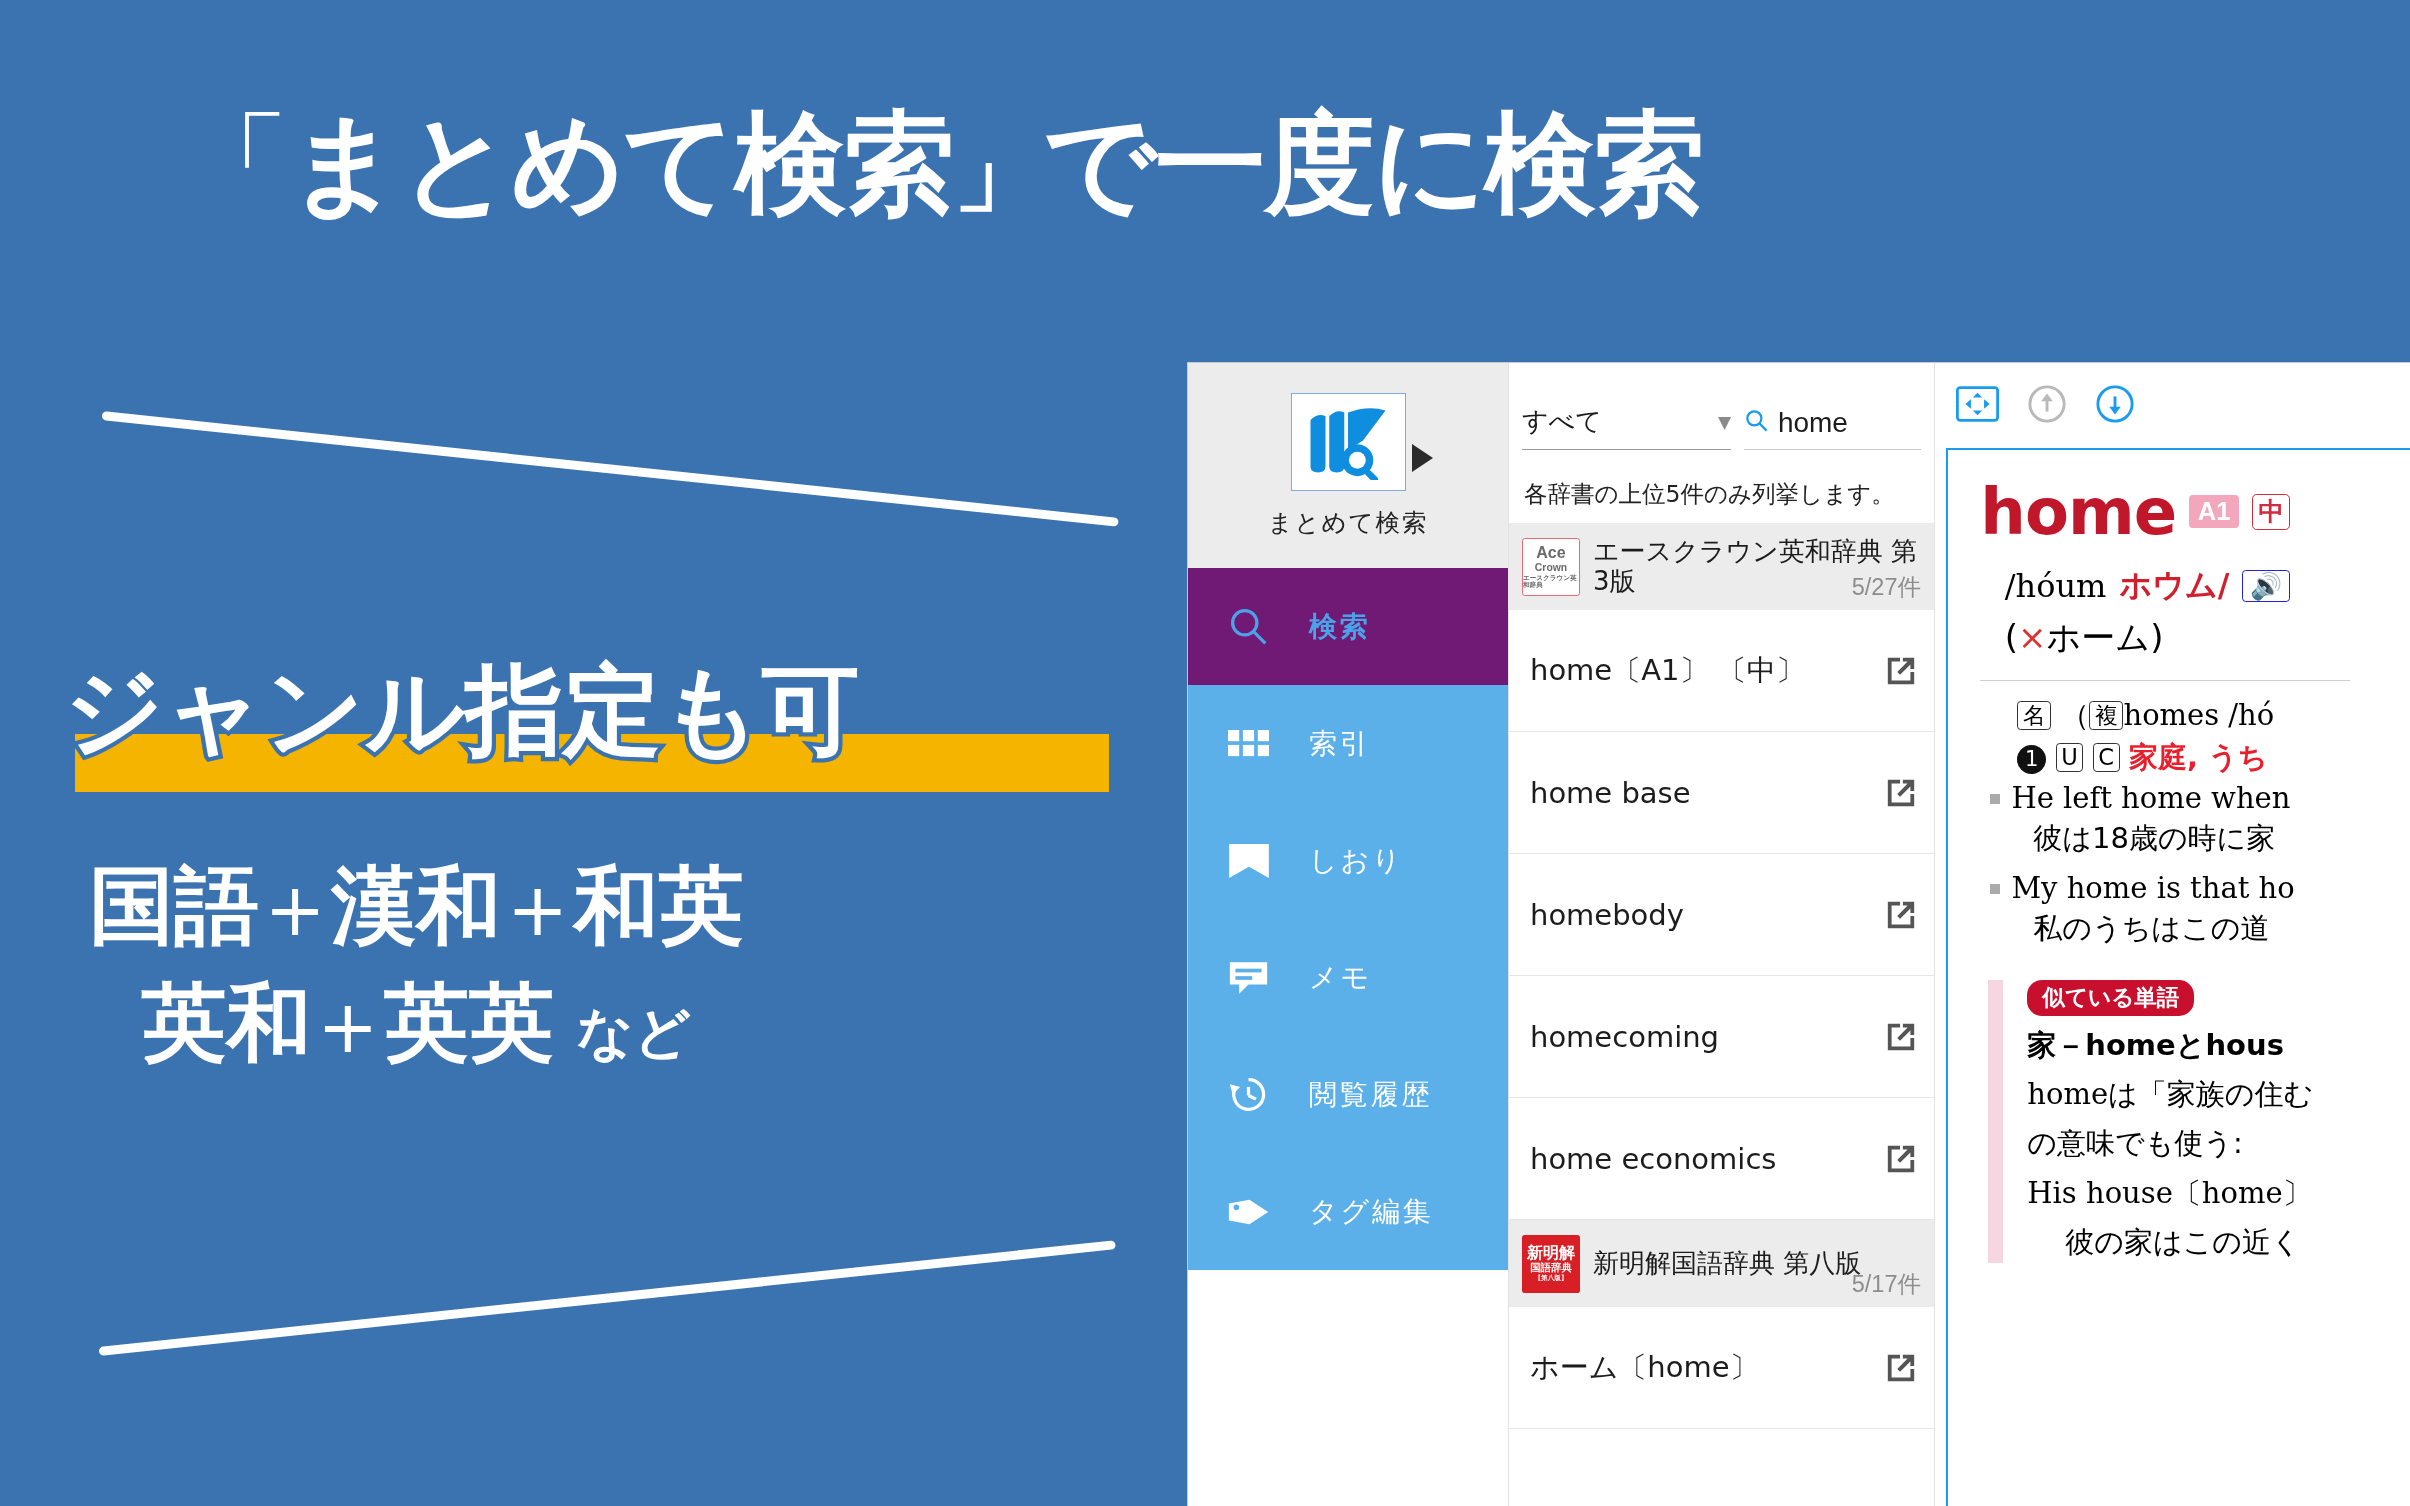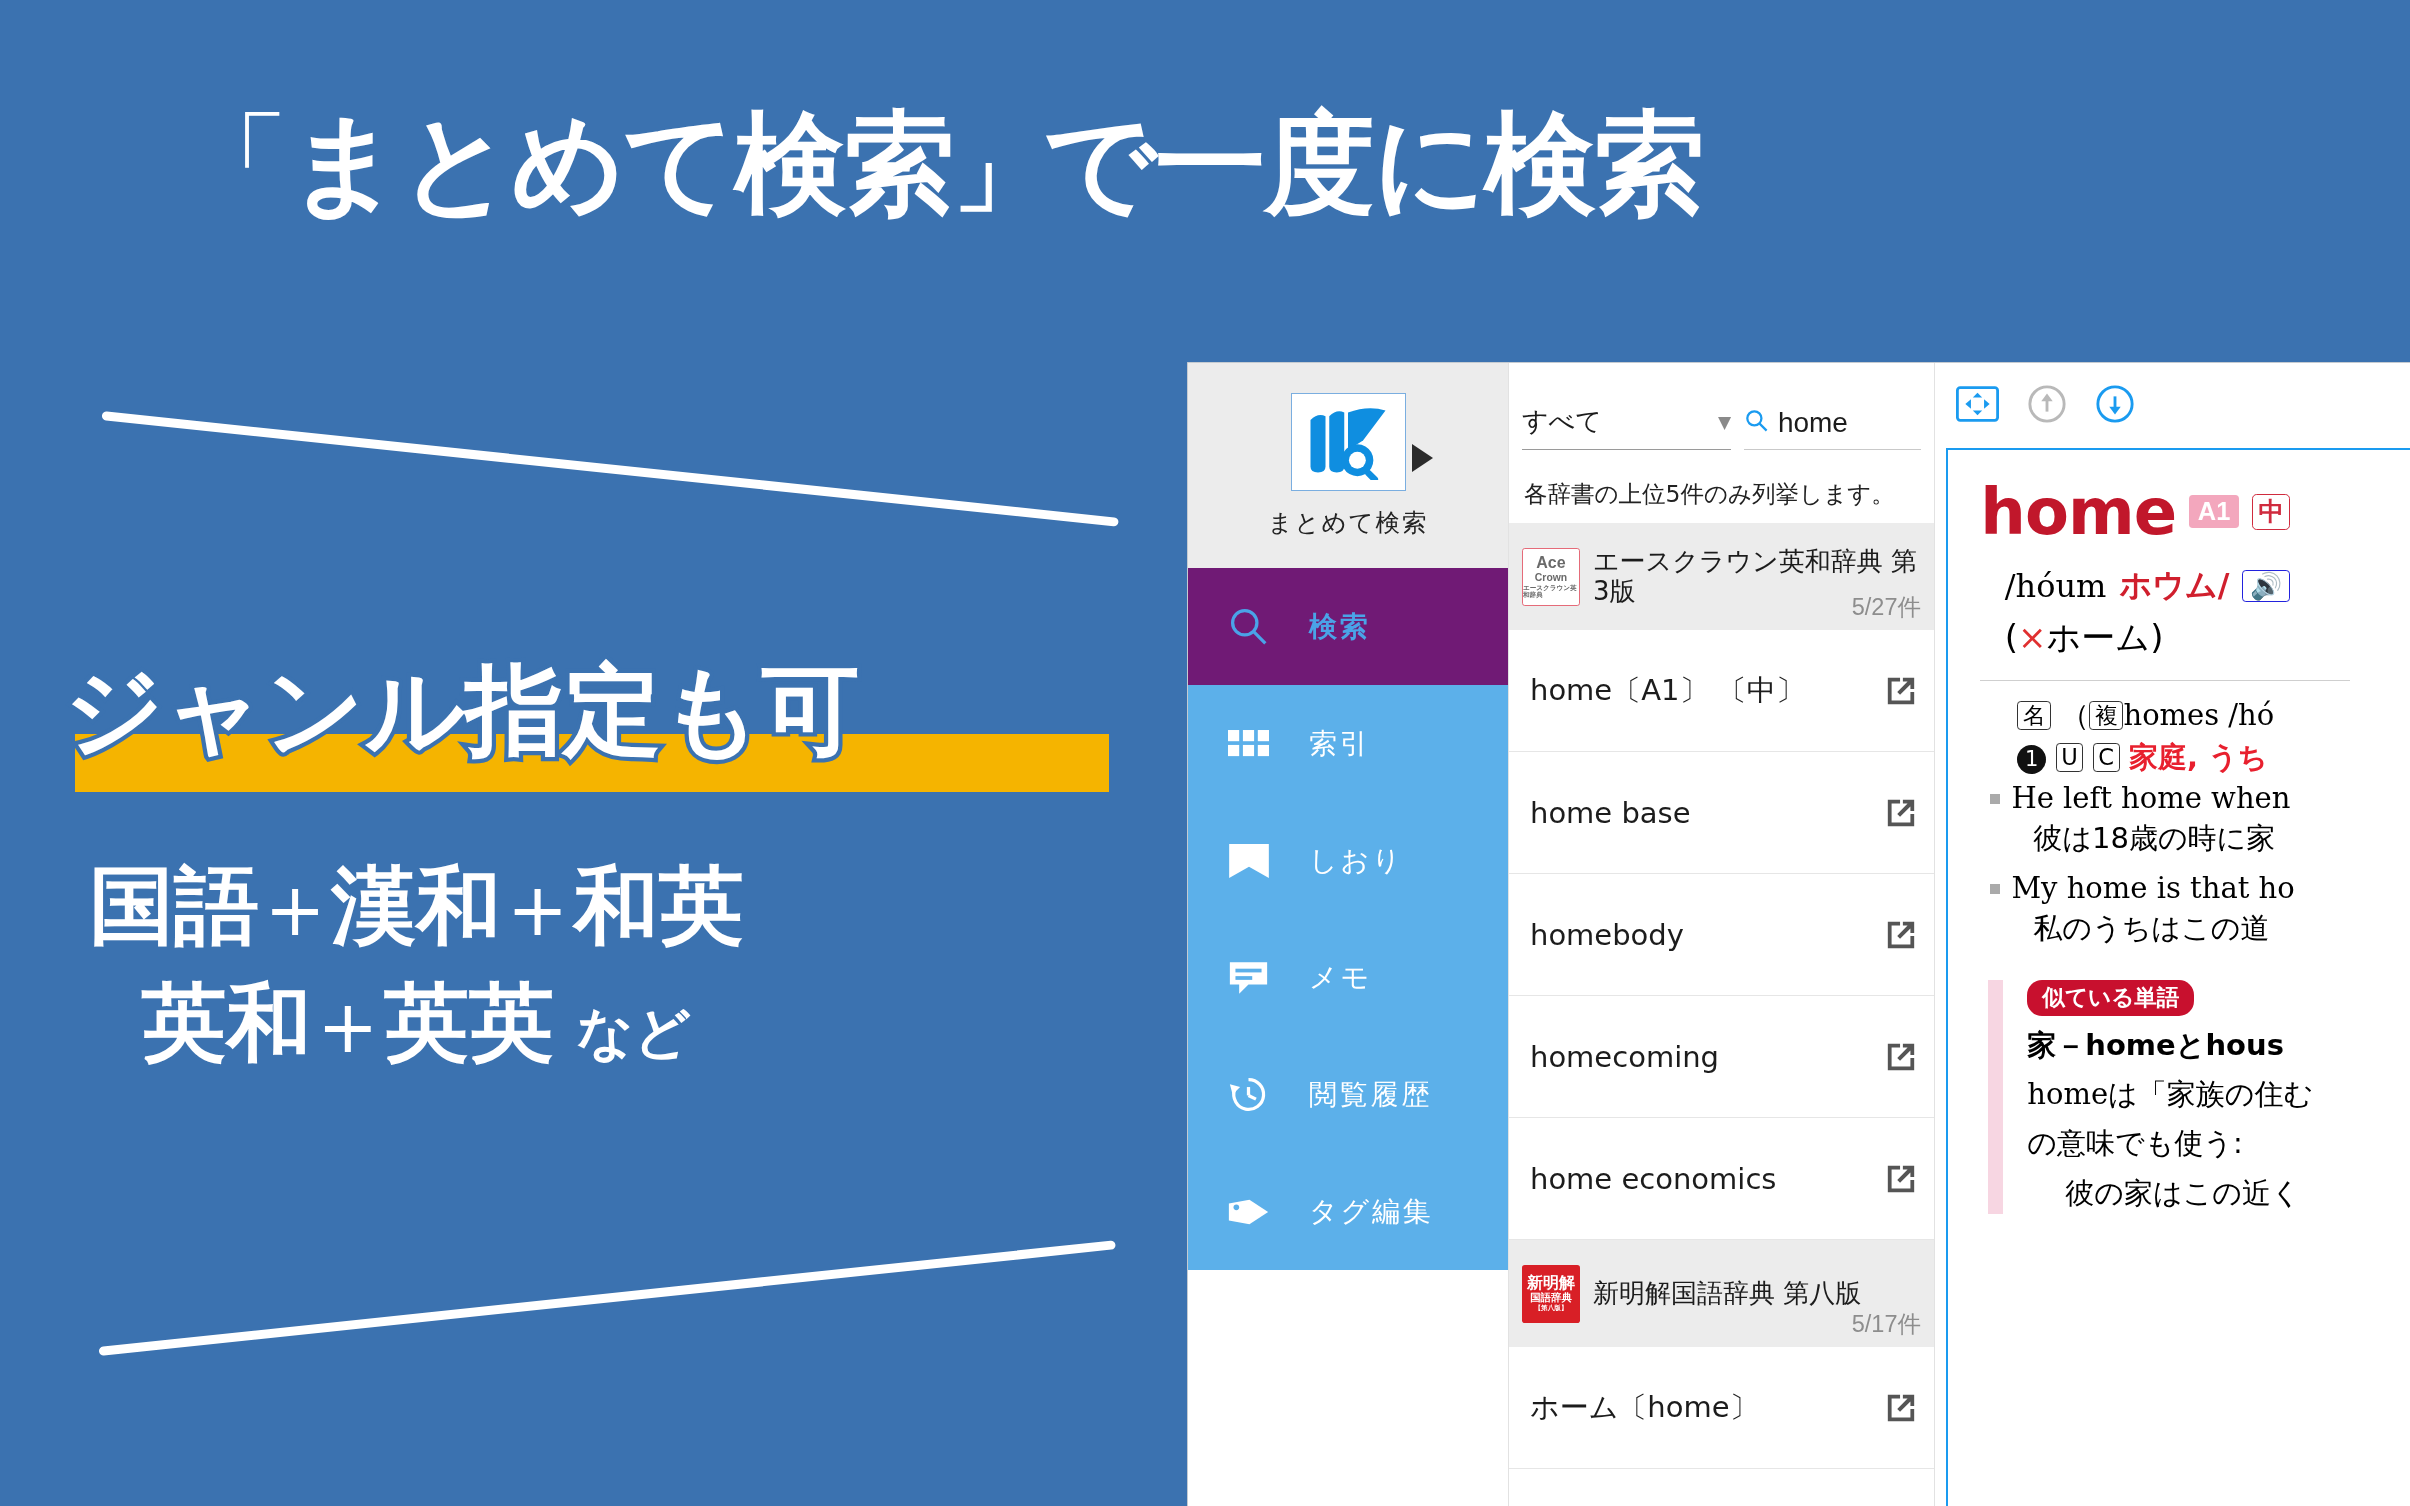--- a/index.html
+++ b/index.html
@@ -104,21 +104,21 @@
   #queryfield {
     flex:1; margin-left:13px; border-bottom:1.4px solid #c9c9c9; padding-bottom:9.4px;
     display:flex; align-items:center; gap:9.4px;
     font-size:28px; color:#1c1c1c;
   }
   #note {
     padding:17px 15px 13px 15px; font-size:23.5px; color:#222;
     font-family:"DejaVu Sans","Liberation Sans",sans-serif;
   }
   .dictheader {
-    background:#ececec; height:107px; display:flex; align-items:center;
+    background:#ececec; height:87px; display:flex; align-items:center;
     padding:0 13px; position:relative;
   }
   .dictlogo {
     width:58px; height:58px; flex:none; border-radius:2.8px;
     display:flex; flex-direction:column; align-items:center; justify-content:center;
     overflow:hidden; line-height:1;
   }
   .dictlogo.ace { border:1.4px solid #e56b79; background:#ffffff; color:#6a6a6a; }
   .dictlogo.shin { background:#d81f26; color:#ffffff; }
   .dictlogo .l1 { font-size:16px; font-weight:700; }
@@ -490,18 +490,19 @@
       <div class="ex" style="margin-top:9.4px;">
         <span class="bullet"></span><span>My home is that ho</span>
       </div>
       <div class="jp">私のうちはこの道</div>
 
       <div id="simbox">
         <span class="simtag">似ている単語</span>
         <div class="simline">家－homeとhous</div>
         <div class="simline serif">homeは「家族の住む</div>
         <div class="simline" style="font-weight:400;">の意味でも使う:</div>
+        <div class="simline serif">His house〔home〕</div>
         <div class="simline indent">彼の家はこの近く</div>
       </div>
     </div>
   </div>
 </div>
 
 
 </body></html>

